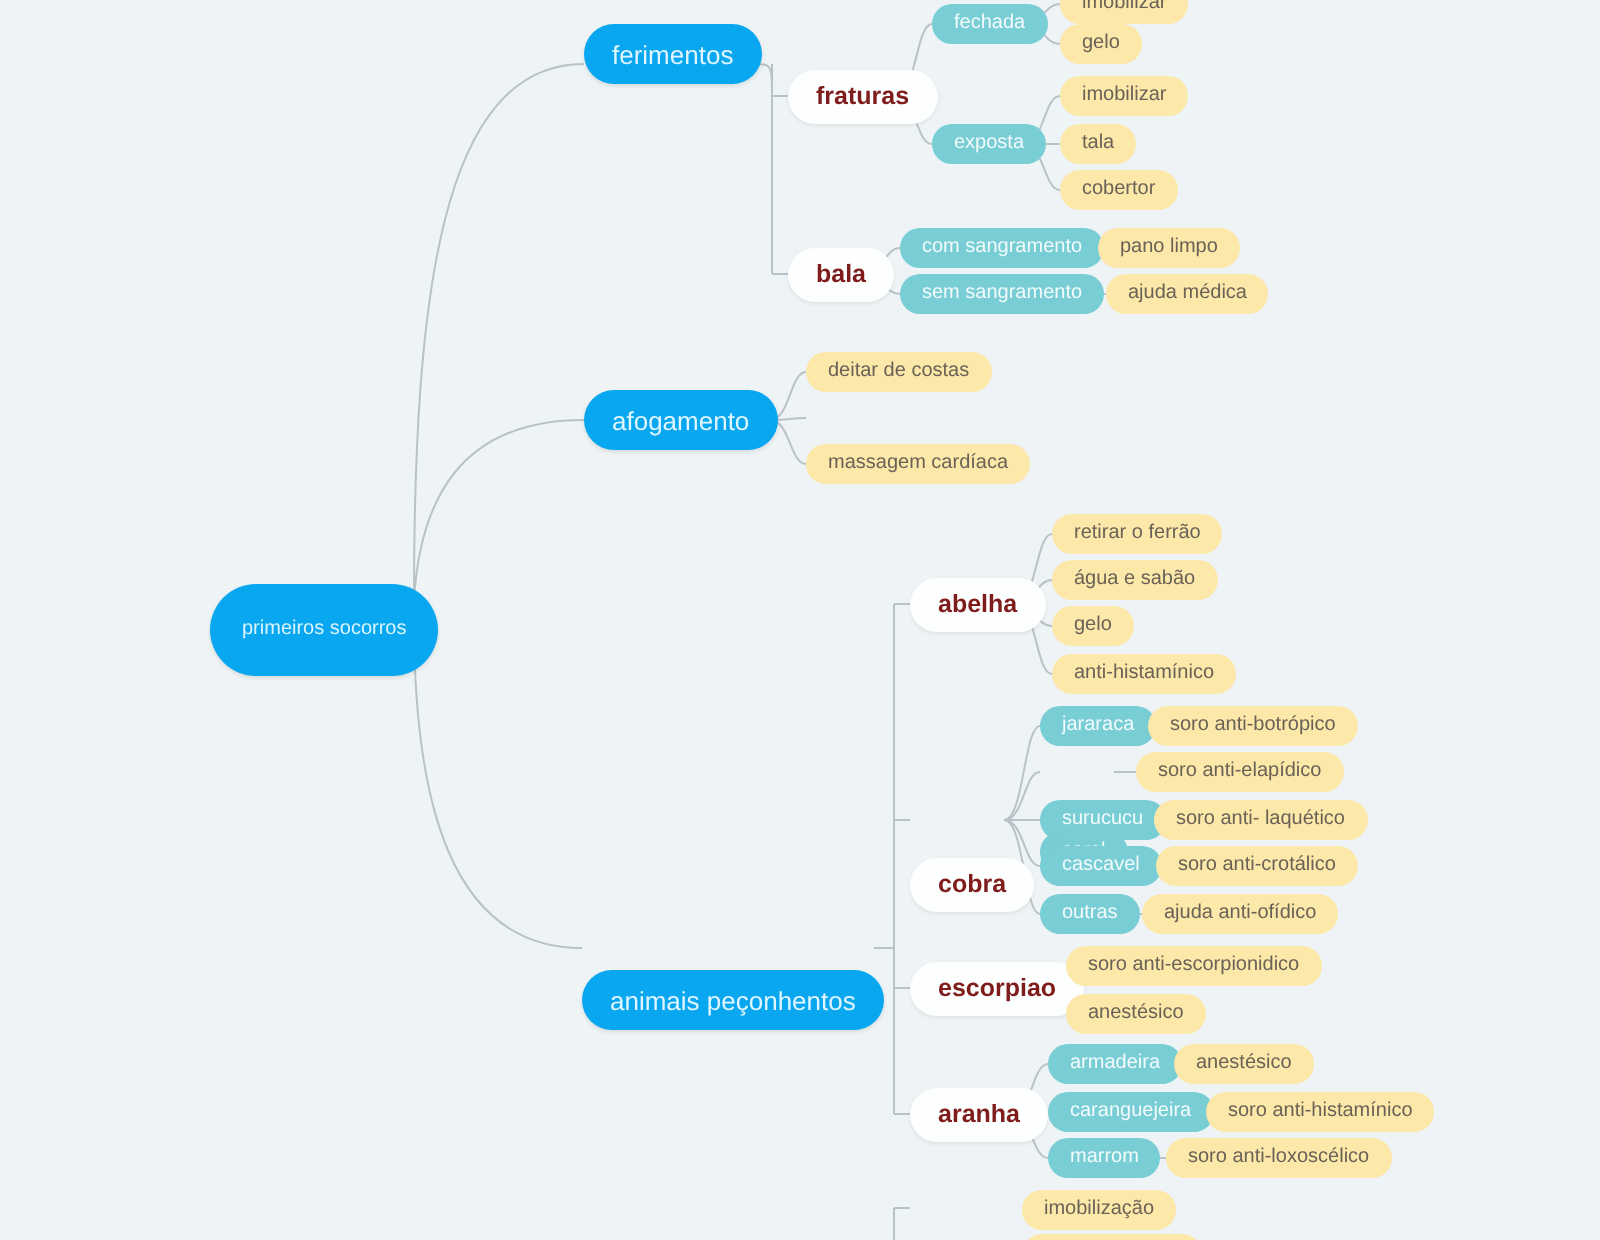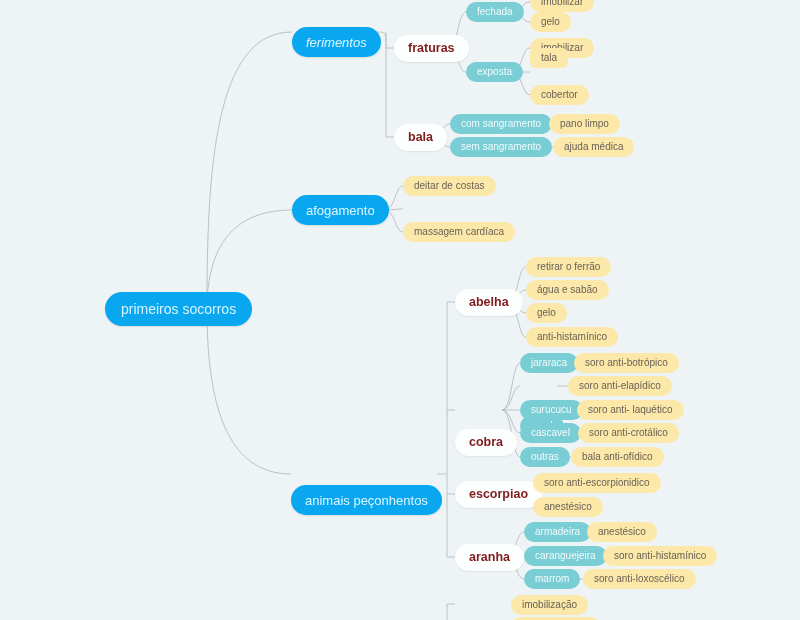--- a/index.html
+++ b/index.html
@@ -24,23 +24,23 @@
     display:flex;align-items:center;justify-content:center;
     white-space:nowrap;
     border-radius:999px;
     line-height:1;
     user-select:none;
   }
   
   .n-root{
     background:#09a7ef;
     color:#d8f4ff;
-    font-size:14px;
+    font-size:10px;
     padding:0 16px;
-    height:34px;
+    height:46px;
     box-shadow:0 1px 2px rgba(0,0,0,.10);
   }
   .n-l1{
     background:#09a7ef;
     color:#dff5ff;
     font-size:13px;
     padding:0 14px;
     height:30px;
     box-shadow:0 1px 2px rgba(0,0,0,.10);
   }
@@ -145,31 +145,31 @@
       <path d="M577,532 C583,532 583,532 587,532"></path>
       <path d="M593,556 C599,556 599,556 603,556"></path>
       <path d="M573,579 C579,579 579,579 583,579"></path>
 
       <path d="M447,604 L447,620"></path>
     </g>
   </svg>
 
   <div class="node n-root" style="left:105px;top:292px;">primeiros socorros</div>
 
-  <div class="node n-l1" style="left:292px;top:27px;font-style:italic;">ferimentos</div>
+  <div class="node n-l1" style="left:292px;top:12px;">ferimentos</div>
 
   <div class="node n-l2" style="left:394px;top:35px;">fraturas</div>
 
   <div class="node n-teal" style="left:466px;top:2px;">fechada</div>
   <div class="node n-yellow" style="left:530px;top:-8px;">imobilizar</div>
   <div class="node n-yellow" style="left:530px;top:12px;">gelo</div>
 
   <div class="node n-teal" style="left:466px;top:62px;">exposta</div>
   <div class="node n-yellow" style="left:530px;top:38px;">imobilizar</div>
-  <div class="node n-yellow" style="left:530px;top:48px;border-radius:6px;">tala</div>
+  <div class="node n-yellow" style="left:530px;top:62px;">tala</div>
   <div class="node n-yellow" style="left:530px;top:85px;">cobertor</div>
 
   <div class="node n-l2" style="left:394px;top:124px;">bala</div>
 
   <div class="node n-teal" style="left:450px;top:114px;">com sangramento</div>
   <div class="node n-yellow" style="left:549px;top:114px;">pano limpo</div>
 
   <div class="node n-teal" style="left:450px;top:137px;">sem sangramento</div>
   <div class="node n-yellow" style="left:553px;top:137px;">ajuda médica</div>
 
@@ -193,21 +193,21 @@
   <div class="node n-teal" style="left:520px;top:376px;margin-top:40px;">coral</div>
   <div class="node n-yellow" style="left:568px;top:376px;">soro anti-elapídico</div>
 
   <div class="node n-teal" style="left:520px;top:400px;">surucucu</div>
   <div class="node n-yellow" style="left:577px;top:400px;">soro anti- laquético</div>
 
   <div class="node n-teal" style="left:520px;top:423px;">cascavel</div>
   <div class="node n-yellow" style="left:578px;top:423px;">soro anti-crotálico</div>
 
   <div class="node n-teal" style="left:520px;top:447px;">outras</div>
-  <div class="node n-yellow" style="left:571px;top:447px;">bala anti-ofídico</div>
+  <div class="node n-yellow" style="left:571px;top:447px;">ajuda anti-ofídico</div>
 
   <div class="node n-l2" style="left:455px;top:481px;">escorpiao</div>
   <div class="node n-yellow" style="left:533px;top:473px;">soro anti-escorpionidico</div>
   <div class="node n-yellow" style="left:533px;top:497px;">anestésico</div>
 
   <div class="node n-l2" style="left:455px;top:544px;">aranha</div>
 
   <div class="node n-teal" style="left:524px;top:522px;">armadeira</div>
   <div class="node n-yellow" style="left:587px;top:522px;">anestésico</div>
 

